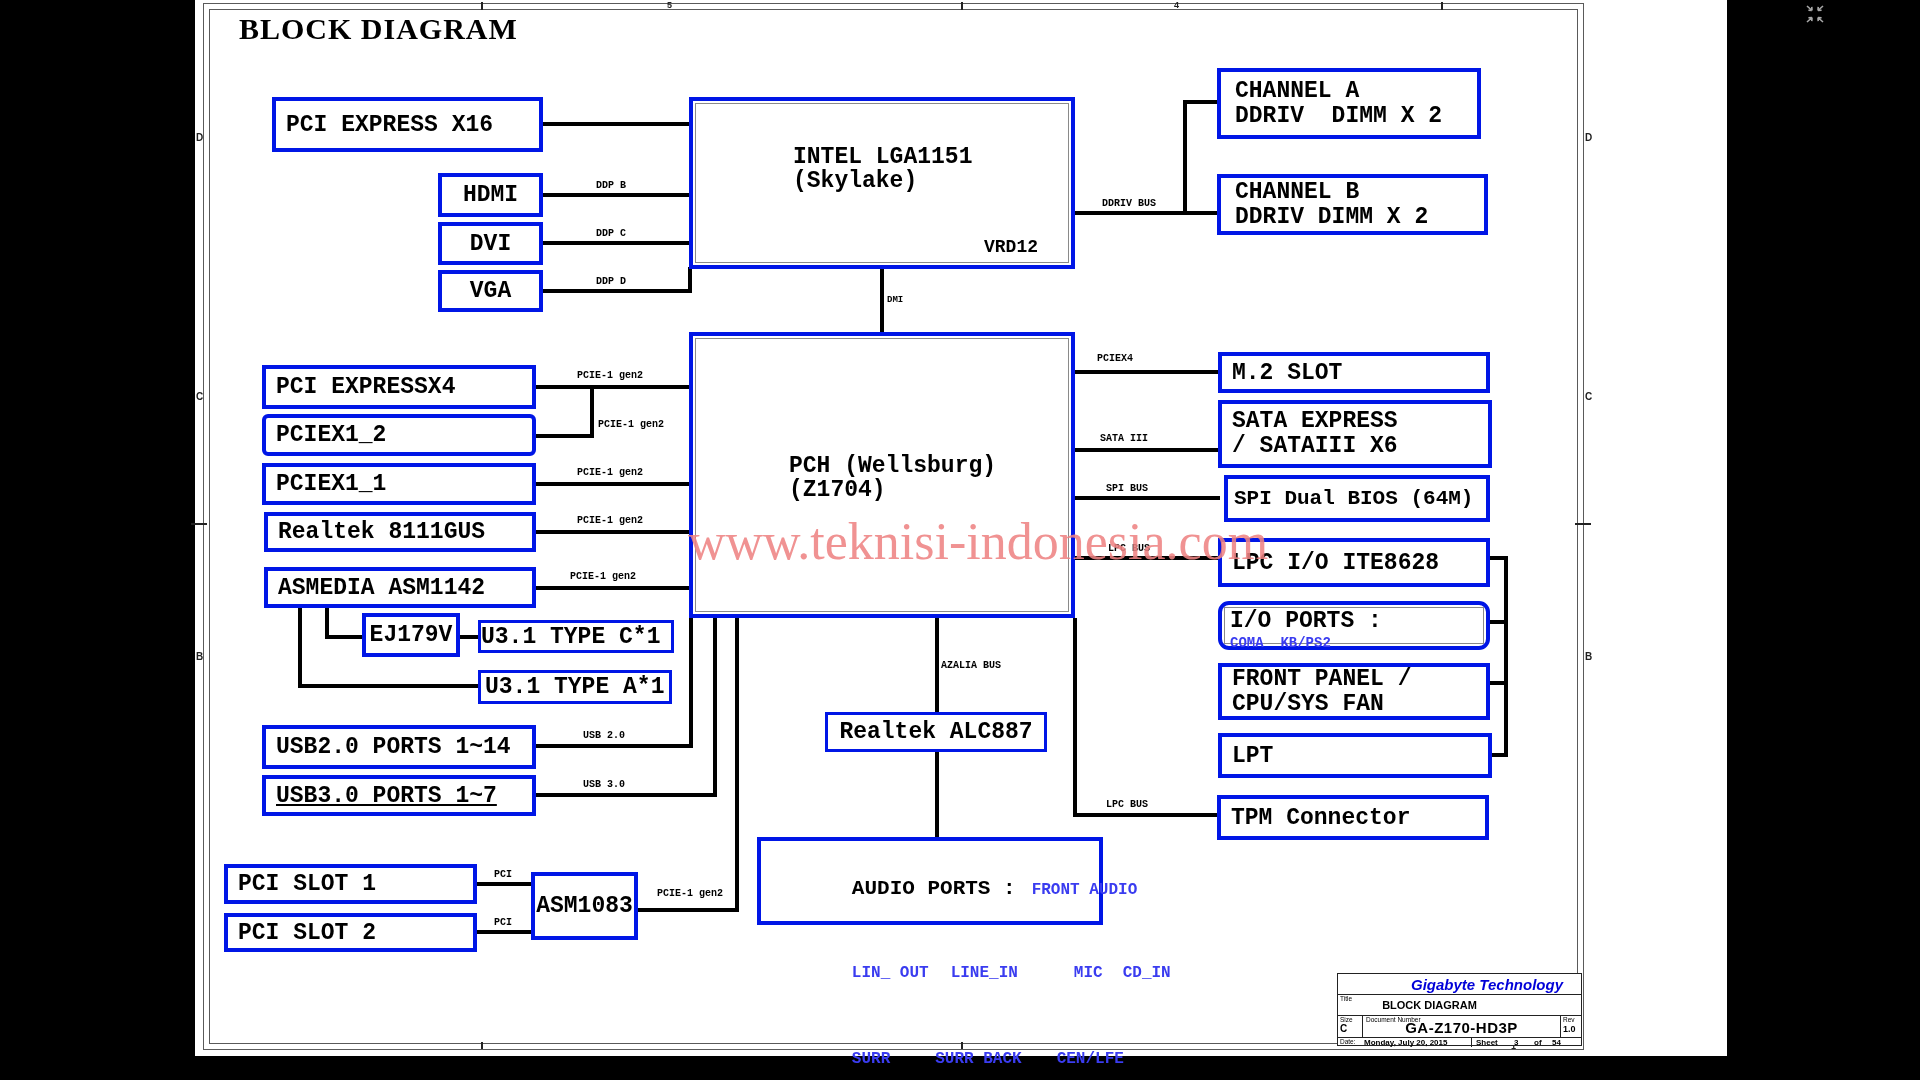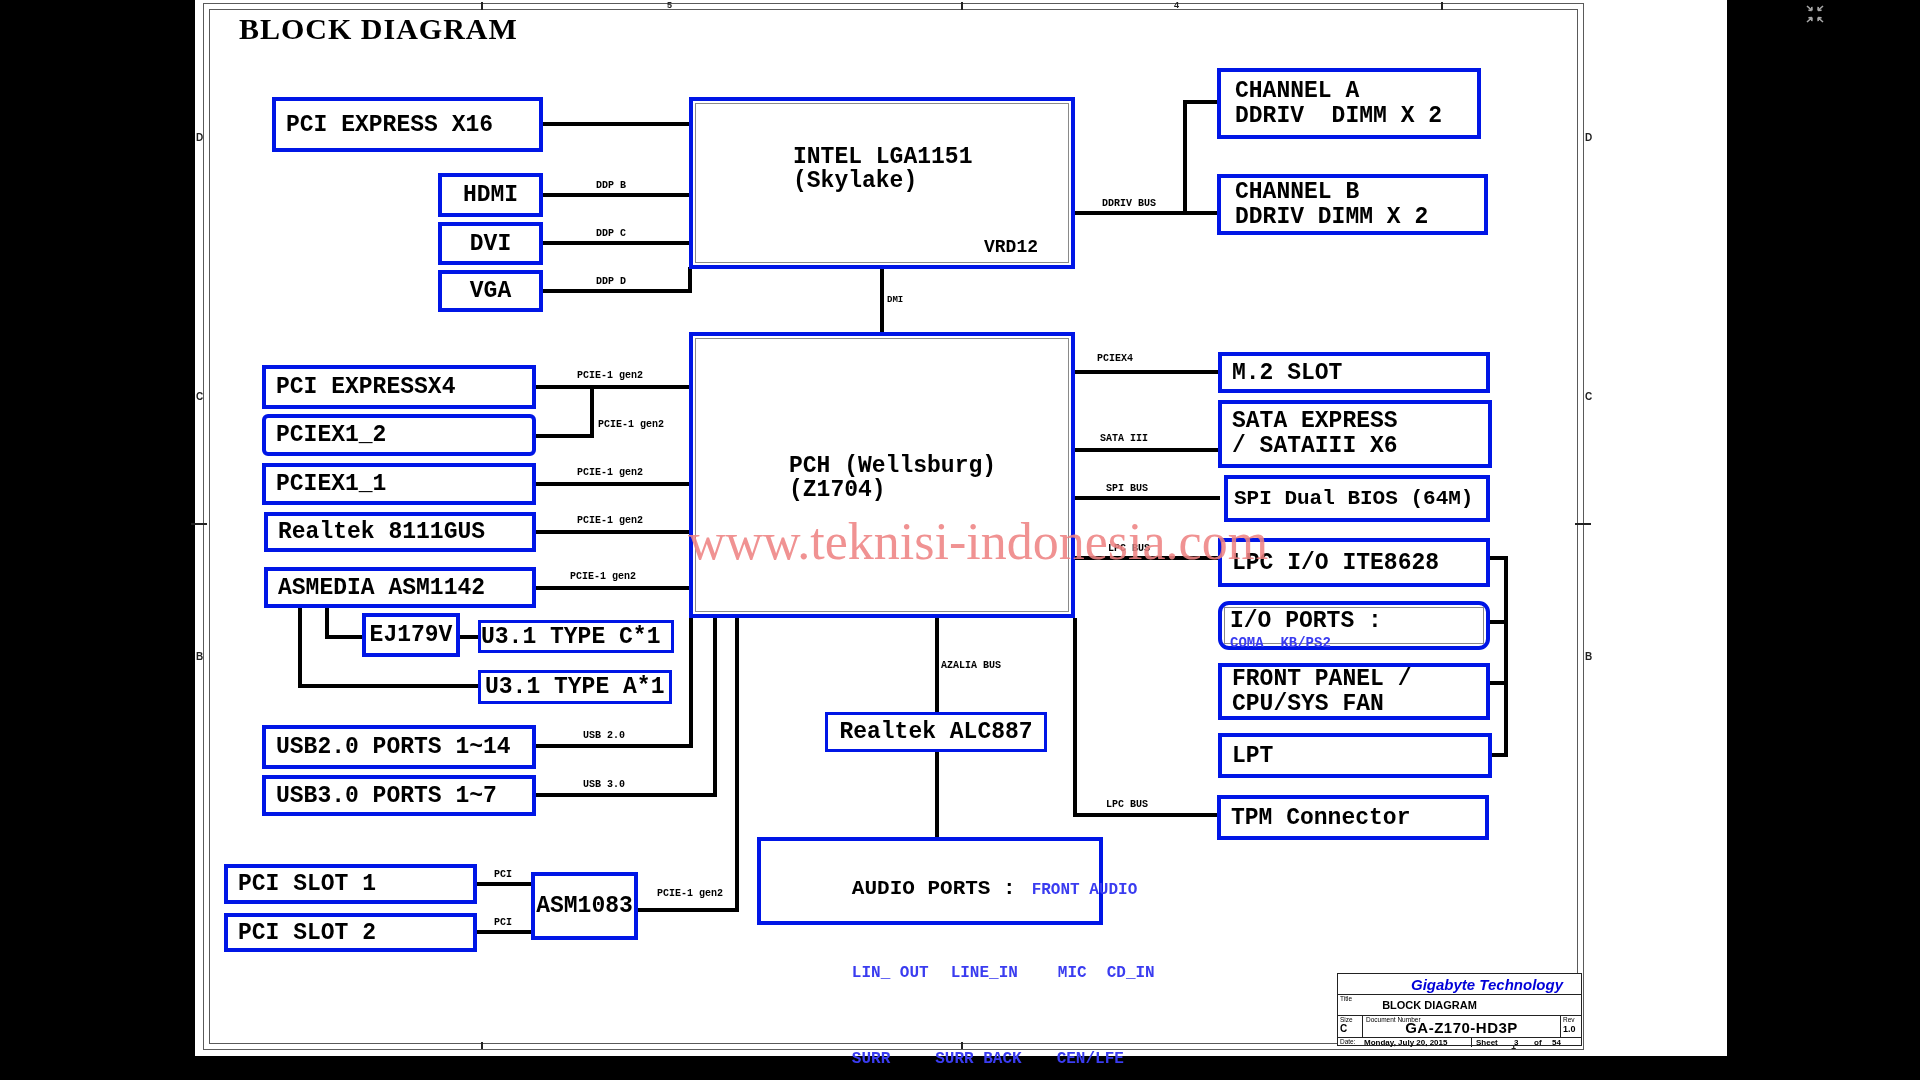--- a/index.html
+++ b/index.html
@@ -223,21 +223,21 @@
   <div class="box" style="left:478px;top:620px;width:196px;height:33px;border-width:3px;">
     <span>U3.1 TYPE C*1</span>
     </div>
   <div class="box" style="left:478px;top:670px;width:194px;height:34px;border-width:3px;padding-left:4px;">
     <span>U3.1 TYPE A*1</span>
     </div>
 
   <div class="box pad" style="left:262px;top:725px;width:274px;height:44px;">
     <span>USB2.0 PORTS 1~14</span>
     </div>
-  <div class="box pad" style="left:262px;top:775px;width:274px;height:41px;">
+  <div class="box pad" style="left:262px;top:775px;width:274px;height:41px;text-decoration:underline;">
     <span>USB3.0 PORTS 1~7</span>
     </div>
 
   <div class="box pad" style="left:224px;top:864px;width:253px;height:40px;">
     <span>PCI SLOT 1</span>
     </div>
   <div class="box pad" style="left:224px;top:913px;width:253px;height:39px;">
     <span>PCI SLOT 2</span>
     </div>
   <div class="box ctr" style="left:531px;top:872px;width:107px;height:68px;">
@@ -279,21 +279,21 @@
 
   <div class="box ctr" style="left:825px;top:712px;width:222px;height:40px;border-width:3px;">
     <span>Realtek ALC887</span>
     </div>
 
   <div class="box audio" style="left:757px;top:837px;width:346px;height:88px;">
     <div class="arow">
       <span class="t">AUDIO PORTS :</span><span class="b" style="margin-left:16px;">FRONT AUDIO</span>
     </div>
     <div class="arow" style="margin-top:5px;">
-      <span class="b">LIN_ OUT</span><span class="b" style="margin-left:22px;">LINE_IN</span><span class="b" style="margin-left:40px;">MIC</span><span class="b" style="margin-left:20px;">CD_IN</span>
+      <span class="b">LIN_ OUT</span><span class="b" style="margin-left:22px;">LINE_IN</span><span class="b" style="margin-left:56px;">MIC</span><span class="b" style="margin-left:20px;">CD_IN</span>
     </div>
     <div class="arow" style="margin-top:8px;">
       <span class="b">SURR</span><span class="b" style="margin-left:45px;">SURR BACK</span><span class="b" style="margin-left:35px;">CEN/LFE</span>
     </div>
   </div>
 
   <div class="wm">www.teknisi-indonesia.com</div>
 
   <div class="tb">
     <div class="r1">

